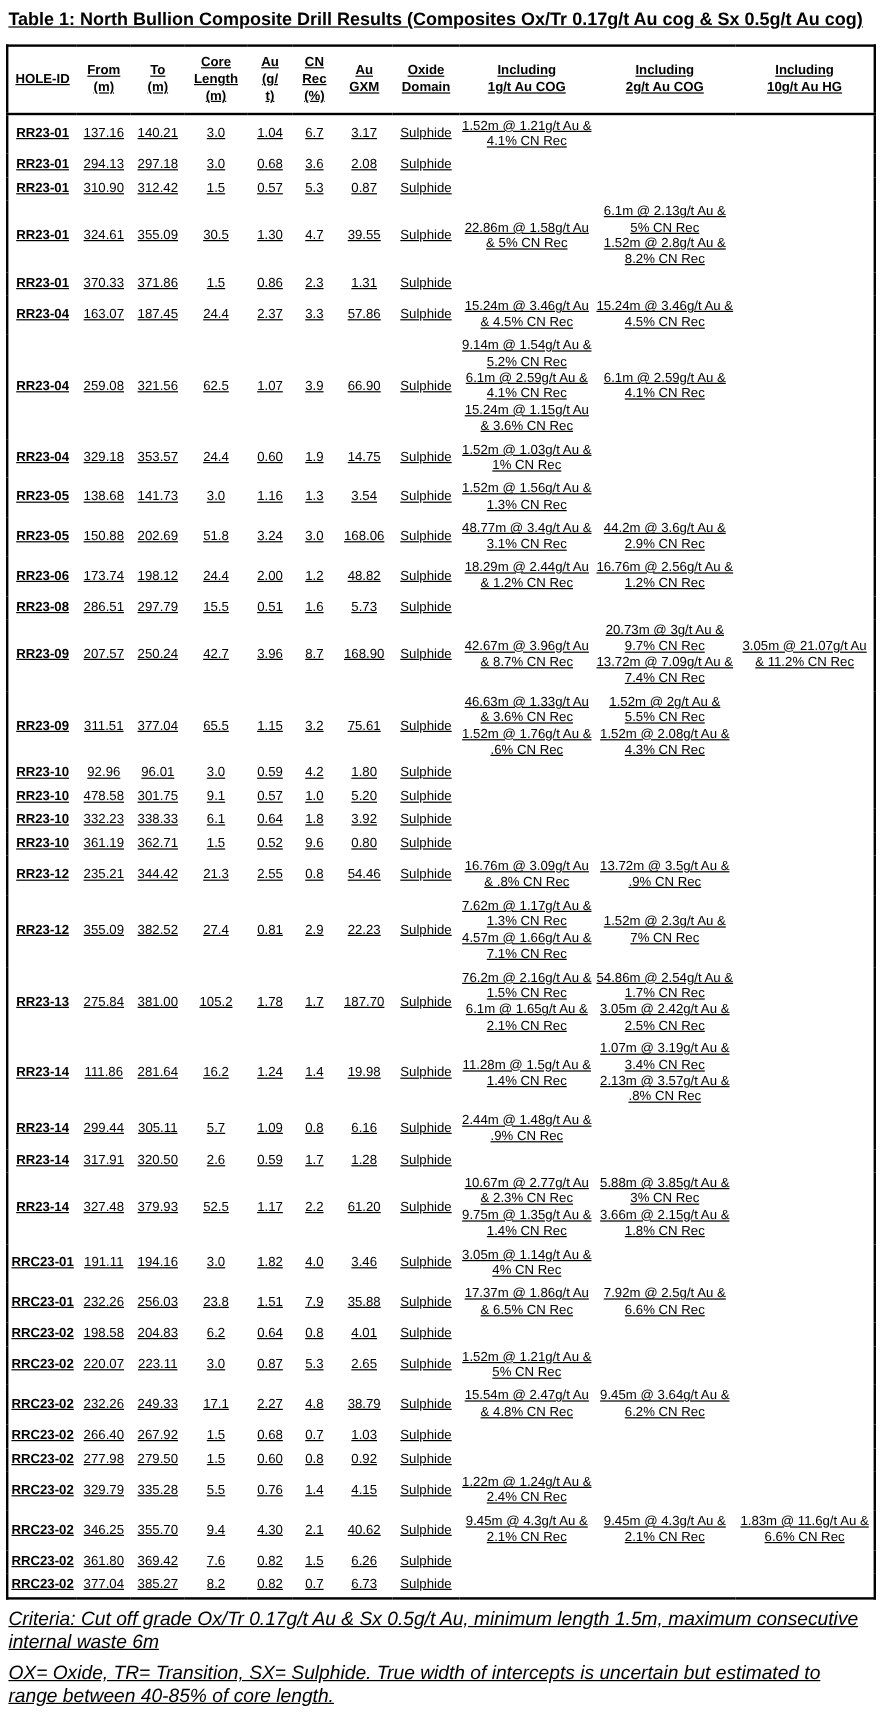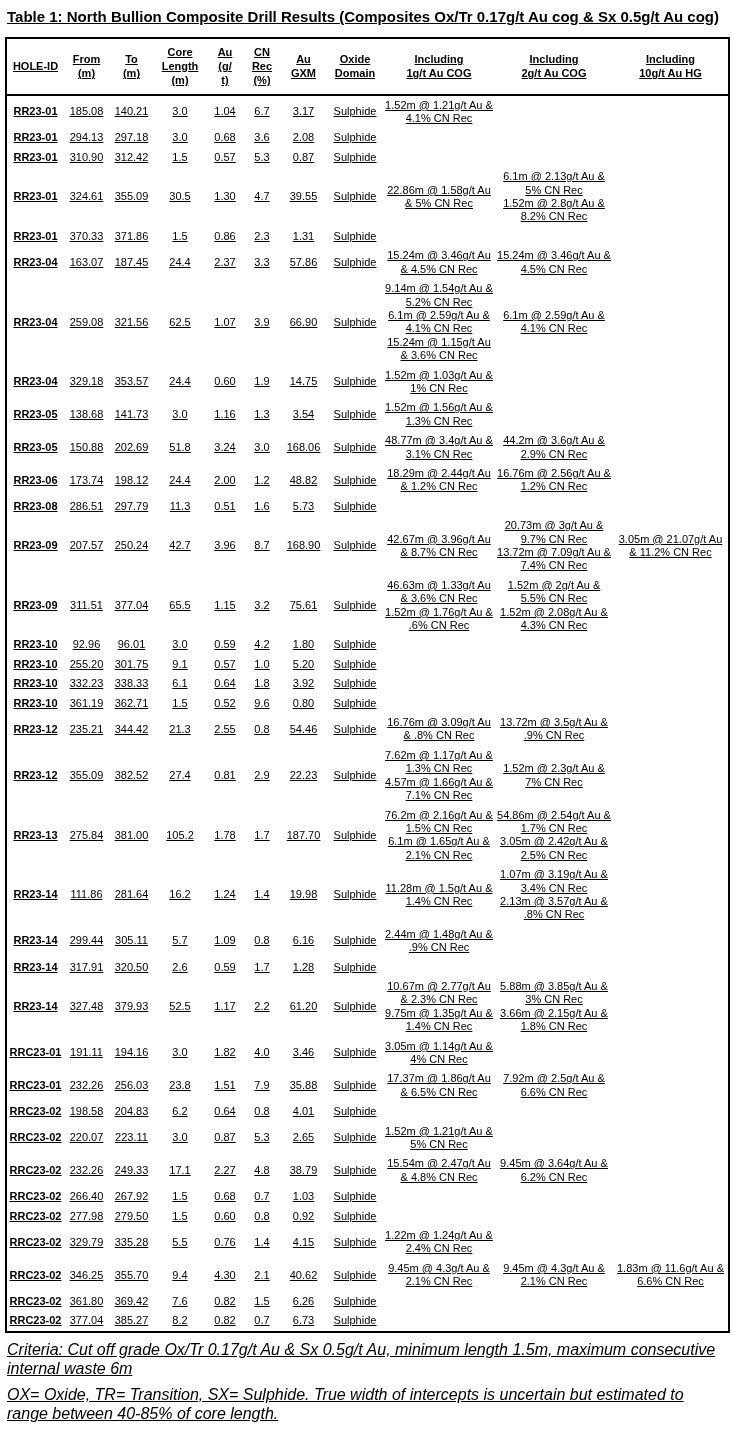--- a/index.html
+++ b/index.html
@@ -92,21 +92,21 @@
           <th>Au<br>GXM</th>
           <th>Oxide<br>Domain</th>
           <th>Including<br>1g/t Au COG</th>
           <th>Including<br>2g/t Au COG</th>
           <th>Including<br>10g/t Au HG</th>
         </tr>
     </thead>
     <tbody>
         <tr>
           <td class="hole">RR23-01</td>
-          <td>185.08</td>
+          <td>137.16</td>
           <td>140.21</td>
           <td>3.0</td>
           <td>1.04</td>
           <td>6.7</td>
           <td>3.17</td>
           <td>Sulphide</td>
           <td class="inc">
             <div>1.52m @ 1.21g/t Au &amp; 4.1% CN Rec</div>
           </td>
           <td class="inc"></td>
@@ -266,21 +266,21 @@
           </td>
           <td class="inc">
             <div>16.76m @ 2.56g/t Au &amp; 1.2% CN Rec</div>
           </td>
           <td class="inc"></td>
         </tr>
         <tr>
           <td class="hole">RR23-08</td>
           <td>286.51</td>
           <td>297.79</td>
-          <td>11.3</td>
+          <td>15.5</td>
           <td>0.51</td>
           <td>1.6</td>
           <td>5.73</td>
           <td>Sulphide</td>
           <td class="inc"></td>
           <td class="inc"></td>
           <td class="inc"></td>
         </tr>
         <tr>
           <td class="hole">RR23-09</td>
@@ -329,21 +329,21 @@
           <td>0.59</td>
           <td>4.2</td>
           <td>1.80</td>
           <td>Sulphide</td>
           <td class="inc"></td>
           <td class="inc"></td>
           <td class="inc"></td>
         </tr>
         <tr>
           <td class="hole">RR23-10</td>
-          <td>255.20</td>
+          <td>478.58</td>
           <td>301.75</td>
           <td>9.1</td>
           <td>0.57</td>
           <td>1.0</td>
           <td>5.20</td>
           <td>Sulphide</td>
           <td class="inc"></td>
           <td class="inc"></td>
           <td class="inc"></td>
         </tr>

